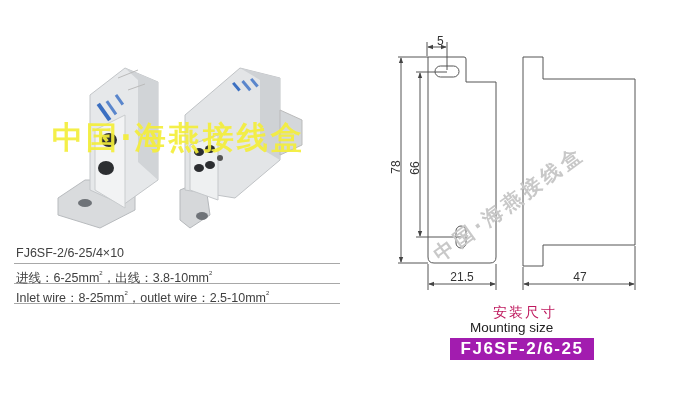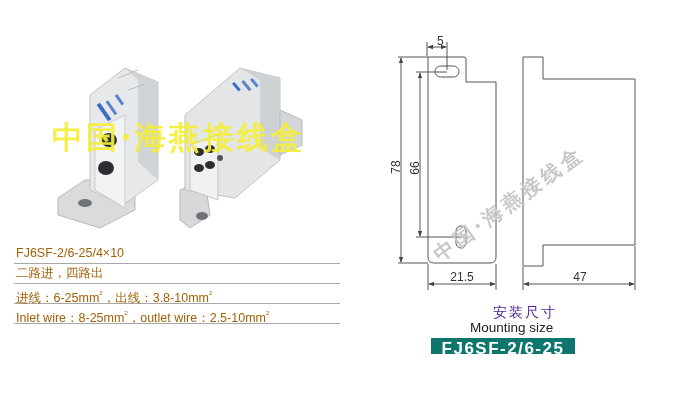--- a/index.html
+++ b/index.html
@@ -8,43 +8,43 @@
 
     .photo { position: absolute; left: 40px; top: 40px; width: 300px; height: 190px; }
     .watermark-photo {
       position: absolute; left: 52px; top: 117px; width: 290px;
       font-family: "DejaVu Sans", sans-serif; font-size: 31px; font-weight: bold;
       color: #f4ee3a; letter-spacing: 3px; white-space: nowrap; opacity: 0.92;
     }
 
     .spec { position: absolute; left: 14px; top: 244px; width: 326px; }
     .spec-row {
-      height: 20px; line-height: 19px; font-size: 12.5px; color: #a16207;
+      height: 20px; line-height: 19px; font-size: 12.5px; color: #404040;
       border-bottom: 1.5px solid #a8a8a8; padding-left: 2px; white-space: nowrap;
     }
     .spec-row sup { font-size: 6px; vertical-align: 7px; }
 
     .drawing { position: absolute; left: 370px; top: 25px; width: 300px; height: 280px; }
     .dim-text { font-family: "Liberation Sans", sans-serif; font-size: 12px; fill: #333; }
     .wm-draw {
       font-family: "DejaVu Sans", sans-serif; font-size: 20px; font-weight: bold;
       fill: #c8c8c8; letter-spacing: 4px;
     }
 
     .caption-cn {
       position: absolute; left: 470px; top: 304px; width: 110px; text-align: center;
-      font-family: "DejaVu Sans", sans-serif; font-size: 14px; color: #4c1d95; letter-spacing: 2px;
+      font-family: "DejaVu Sans", sans-serif; font-size: 14px; color: #be185d; letter-spacing: 2px;
     }
     .caption-en {
       position: absolute; left: 470px; top: 320px; width: 110px; text-align: left;
       font-size: 13.5px; color: #222;
     }
     .model-badge {
-      position: absolute; left: 431px; top: 338px; width: 144px; height: 16px;
-      background: #0f766e; color: #ffffff; font-weight: bold; font-size: 17px;
+      position: absolute; left: 450px; top: 338px; width: 144px; height: 22px;
+      background: #a21caf; color: #ffffff; font-weight: bold; font-size: 17px;
       line-height: 22px; text-align: center; letter-spacing: 1.5px;
     }
   </style>
 </head>
 <body>
 
 <div class="photo">
   <svg width="300" height="190" viewBox="0 0 300 190">
 
     <g>
@@ -77,21 +77,20 @@
       <rect x="195" y="42" width="3" height="10" fill="#3b6fc1" transform="rotate(-40 196 47)"></rect>
       <rect x="205" y="40" width="3" height="12" fill="#5a86cc" transform="rotate(-40 206 46)"></rect>
       <rect x="213" y="38" width="3" height="10" fill="#5a86cc" transform="rotate(-40 214 43)"></rect>
     </g>
   </svg>
 </div>
 <div class="watermark-photo">中国·海燕接线盒</div>
 
 <div class="spec">
   <div class="spec-row">FJ6SF-2/6-25/4×10</div>
-  <div class="spec-row">二路进，四路出</div>
   <div class="spec-row">
     <span>进线：6-25mm</span><sup>2</sup><span>，出线：3.8-10mm</span><sup>2</sup>
   </div>
   <div class="spec-row">
     <span>Inlet wire：8-25mm</span><sup>2</sup><span>，outlet wire：2.5-10mm</span><sup>2</sup>
   </div>
 </div>
 
 <div class="drawing">
   <svg width="300" height="280" viewBox="370 25 300 280">

